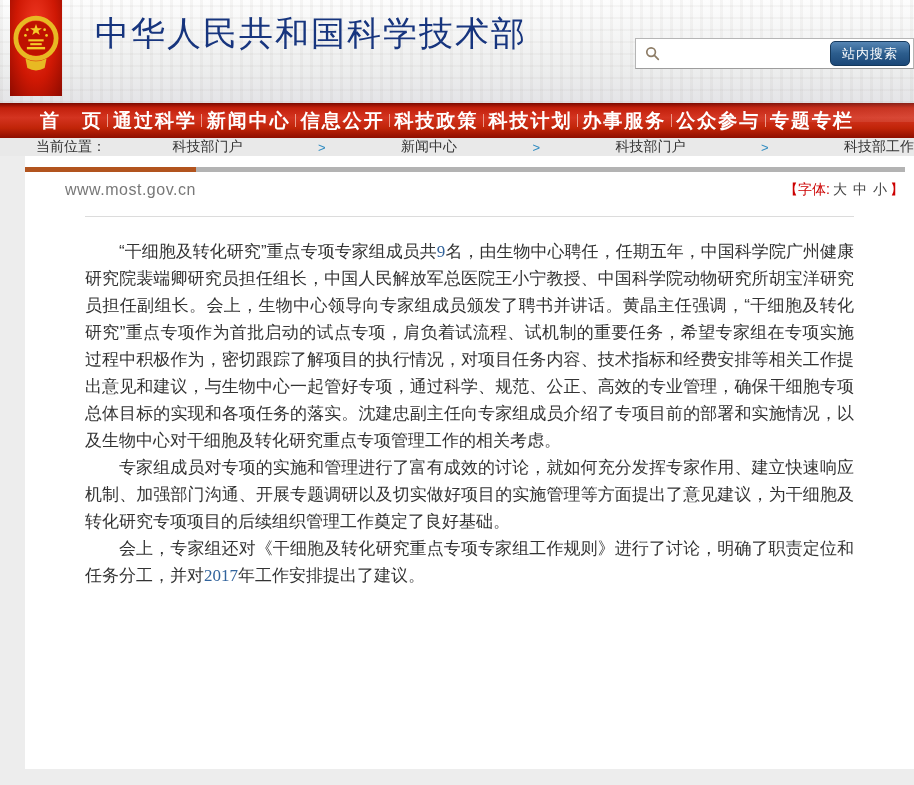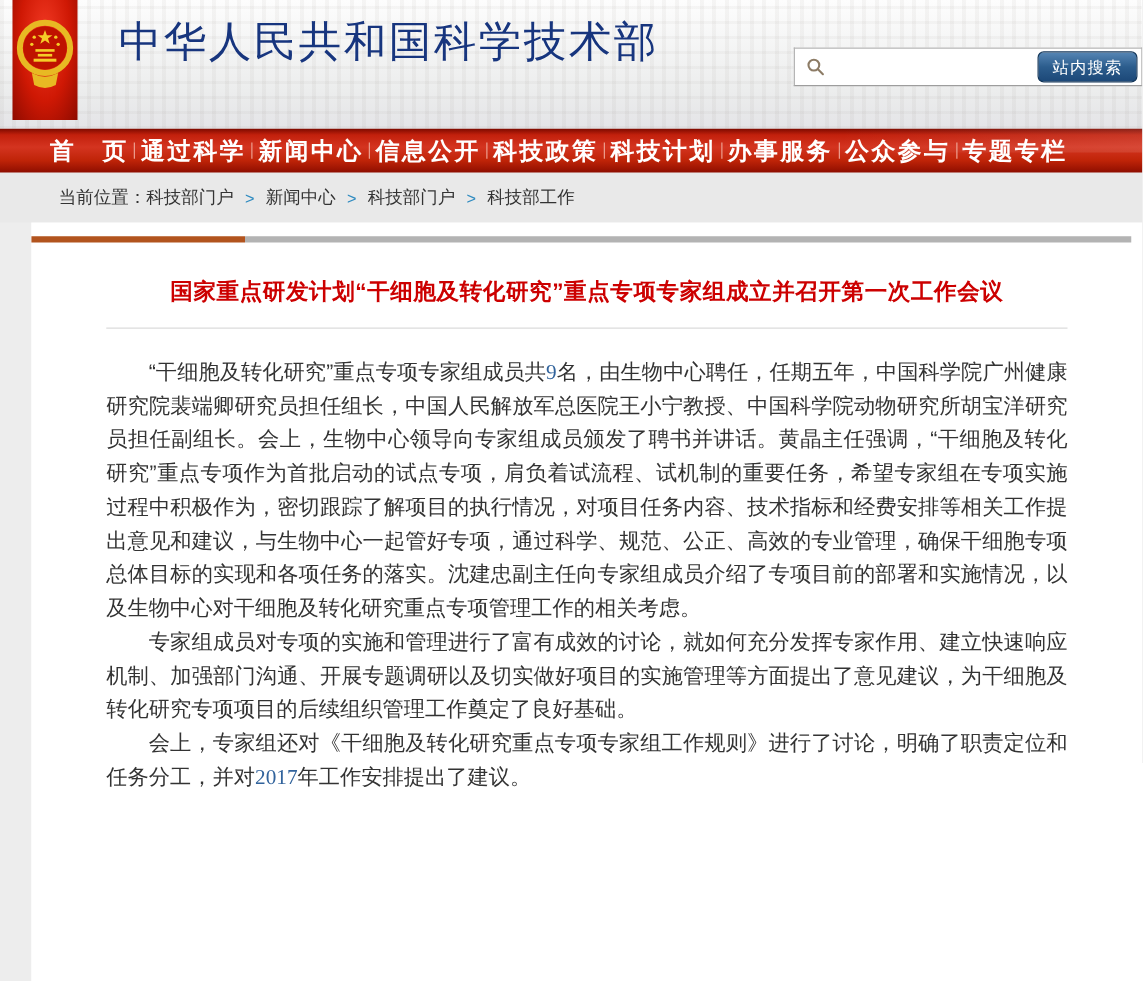--- a/index.html
+++ b/index.html
@@ -31,22 +31,22 @@
   .navbar { position:relative; height:35px; display:flex; align-items:center;
     justify-content:space-between; padding:0 60px 0 40px;
     background:linear-gradient(#7d0a00 0%, #c2200c 14%, #d43420 42%, #c02408 72%, #8e0e00 100%); }
   .navbar::after { content:""; position:absolute; right:0; top:0; width:38%; height:55%;
     background:linear-gradient(100deg, transparent 30%, rgba(255,255,255,.10)); pointer-events:none; }
   .nav-item { color:#fff; font-size:19px; font-weight:bold; letter-spacing:2px;
     white-space:nowrap; cursor:pointer; text-decoration:none; }
   .nav-sep { width:1px; height:13px; background:#eb9a8a; }
 
   
-  .breadcrumb { height:40px; background:#e9e9e9; display:flex; align-items:center;
-    padding-left:47px; font-size:14px; color:#333; }
+  .breadcrumb { height:18px; background:#e9e9e9; display:flex; align-items:center;
+    padding-left:36px; font-size:14px; color:#333;justify-content:space-between; }
   .crumb-link { color:#333; cursor:pointer; }
   .crumb-sep { color:#2f8bc0; margin:0 9px; font-size:13px; }
 
   
   .content { margin-left:25px; height:613px; background:#fff; overflow:hidden; }
   .topbar { display:flex; height:5px; margin:11px 9px 0 0; }
   .topbar-orange { width:171px; background:#b2541e; }
   .topbar-gray { flex:1; background:#b3b3b3; }
 
   .meta-row { display:flex; justify-content:space-between; align-items:flex-end; padding:9px 10px 0 40px; }
@@ -132,22 +132,26 @@
     <span class="crumb-link">科技部工作</span>
   </div>
 
   <div class="content">
 
     <div class="topbar">
       <div class="topbar-orange"></div>
       <div class="topbar-gray"></div>
     </div>
 
+    <div class="meta-row">
+      <span class="site-url">www.most.gov.cn</span>
+      <span class="font-control"><span class="font-bracket">【字体:</span><span class="font-option">大</span><span class="font-option">中</span><span class="font-option">小</span><span class="font-bracket">】</span>
+      </span>
+    </div>
 
-    <h1 class="article-title">国家重点研发计划“干细胞及转化研究”重点专项专家组成立并召开第一次工作会议</h1>
     <div class="title-rule"></div>
 
 
     <div class="article-body">
       <p class="accent-nums">“干细胞及转化研究”重点专项专家组成员共<span class="num">9</span>名，由生物中心聘任，任期五年，中国科学院广州健康研究院裴端卿研究员担任组长，中国人民解放军总医院王小宁教授、中国科学院动物研究所胡宝洋研究员担任副组长。会上，生物中心领导向专家组成员颁发了聘书并讲话。黄晶主任强调，“干细胞及转化研究”重点专项作为首批启动的试点专项，肩负着试流程、试机制的重要任务，希望专家组在专项实施过程中积极作为，密切跟踪了解项目的执行情况，对项目任务内容、技术指标和经费安排等相关工作提出意见和建议，与生物中心一起管好专项，通过科学、规范、公正、高效的专业管理，确保干细胞专项总体目标的实现和各项任务的落实。沈建忠副主任向专家组成员介绍了专项目前的部署和实施情况，以及生物中心对干细胞及转化研究重点专项管理工作的相关考虑。</p>
       <p class="accent-nums">专家组成员对专项的实施和管理进行了富有成效的讨论，就如何充分发挥专家作用、建立快速响应机制、加强部门沟通、开展专题调研以及切实做好项目的实施管理等方面提出了意见建议，为干细胞及转化研究专项项目的后续组织管理工作奠定了良好基础。</p>
       <p class="accent-nums">会上，专家组还对《干细胞及转化研究重点专项专家组工作规则》进行了讨论，明确了职责定位和任务分工，并对<span class="num">2017</span>年工作安排提出了建议。</p>
     </div>
 
   </div>

